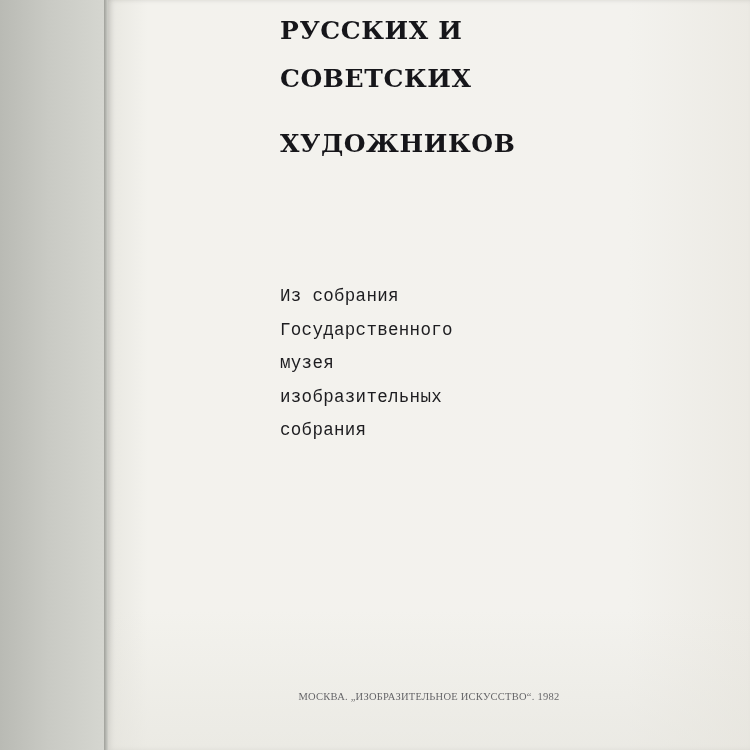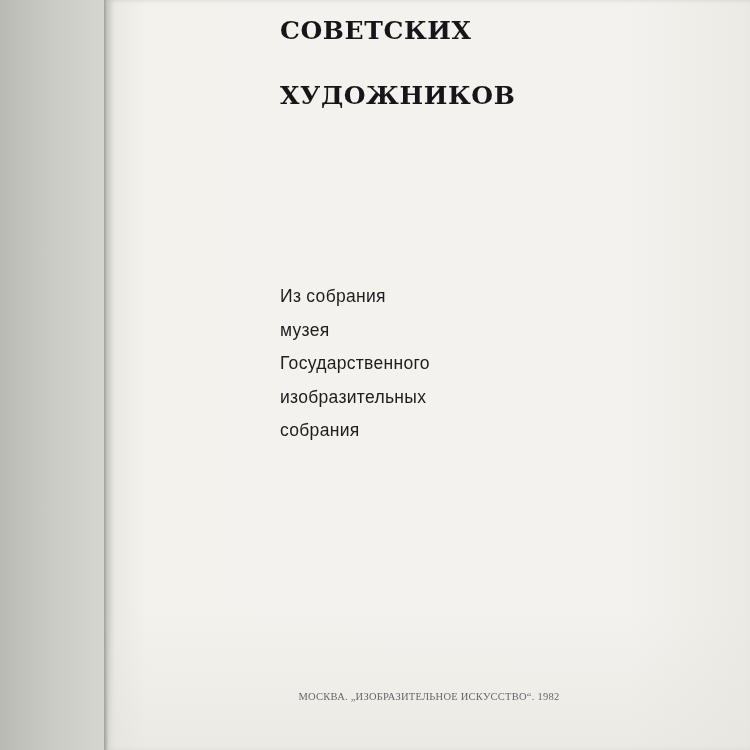--- a/index.html
+++ b/index.html
@@ -83,21 +83,21 @@
   .title-line.l3 { font-size: 25px; }
   .title-line.l4 { font-size: 25px; margin-top: 40px; }
 
   .subtitle-block {
     position: absolute;
     left: 172px;
     top: 288px;
     width: 360px;
   }
   .subtitle-line {
-    font-family: Liberation Sans, sans-serif;
+    font-family: Liberation Mono, monospace;
     font-size: 17.5px;
     color: #1d1d20;
     line-height: 1.0;
     margin-bottom: 16px;
     letter-spacing: 0.3px;
     white-space: nowrap;
   }
 
   .imprint {
     position: absolute;
@@ -119,28 +119,29 @@
 <body>
 
 <div id="page-root">
 
   <div class="gutter-shadow"></div>
   <div class="gutter-line"></div>
 
   <div class="page">
 
     <div class="title-block">
+      <div class="title-line l2">РУССКИХ И</div>
       <div class="title-line l3">СОВЕТСКИХ</div>
       <div class="title-line l4">ХУДОЖНИКОВ</div>
     </div>
 
     <div class="subtitle-block">
       <div class="subtitle-line">Из собрания</div>
+      <div class="subtitle-line">Государственного</div>
       <div class="subtitle-line">музея</div>
-      <div class="subtitle-line">Государственного</div>
       <div class="subtitle-line">изобразительных</div>
       <div class="subtitle-line">собрания</div>
     </div>
 
     <div class="imprint">
       <span class="imprint-text">МОСКВА. „ИЗОБРАЗИТЕЛЬНОЕ ИСКУССТВО“. 1982</span>
     </div>
 
     <div class="paper-vignette"></div>
   </div>

